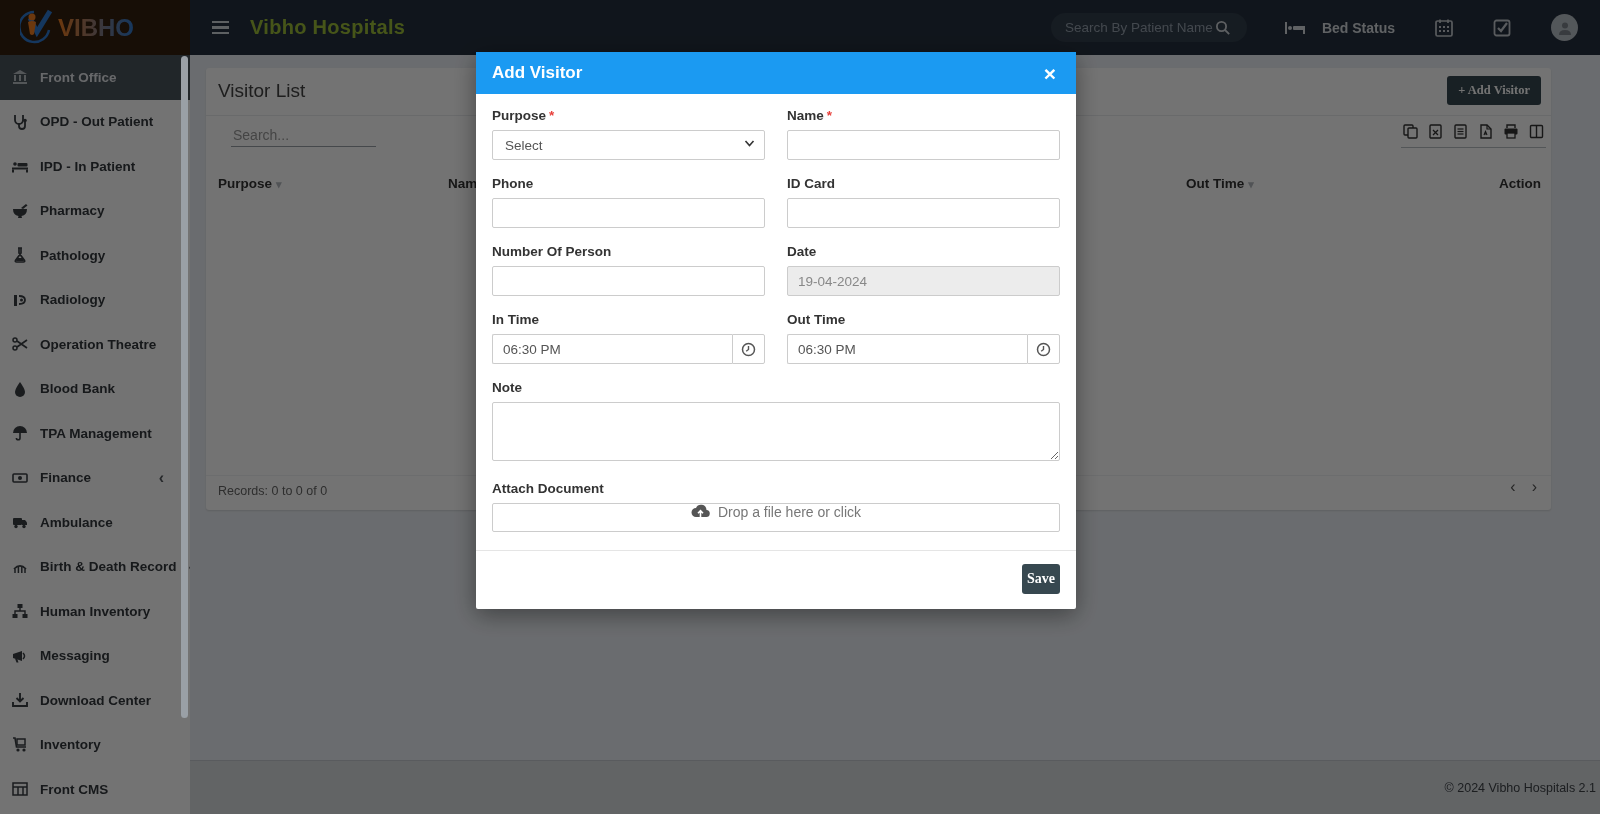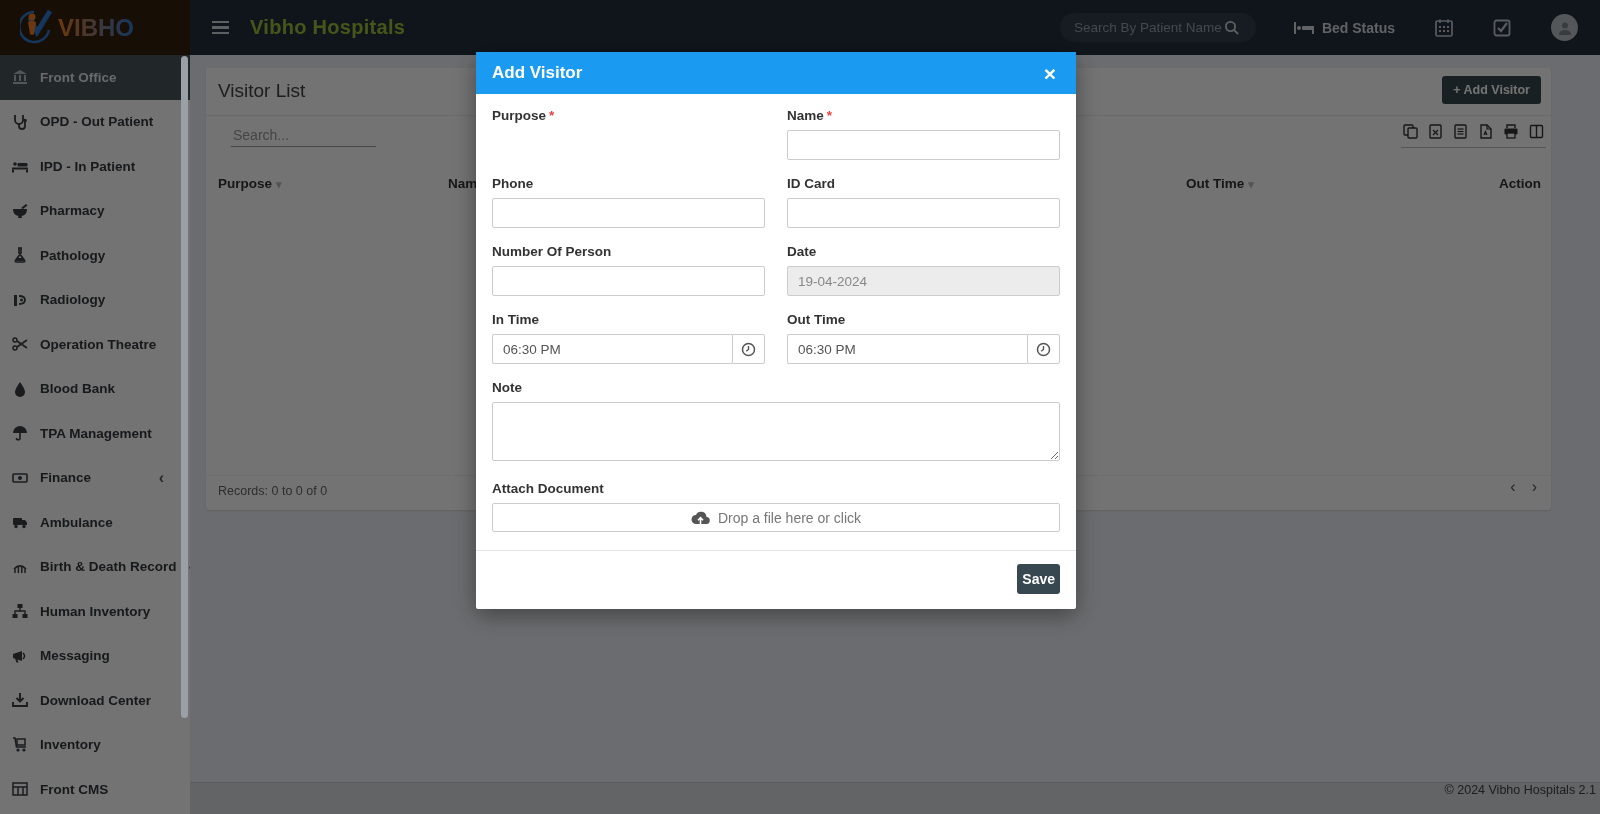--- a/index.html
+++ b/index.html
@@ -10,76 +10,76 @@
   .navbar { position:absolute; top:0; left:0; right:0; height:55px; background:#25303e; display:flex; z-index:10; }
   .logo-box { width:190px; height:55px; background:#34200f; display:flex; align-items:center; justify-content:center; flex-shrink:0; }
   .nav-right { flex:1; display:flex; align-items:center; }
   .hamburger { margin-left:14px; width:34px; height:34px; display:flex; flex-direction:column; justify-content:center; gap:3px; cursor:pointer; }
   .hamburger span { display:block; width:17px; height:2.5px; background:#cfd4d9; margin-left:8px; }
   .app-title { color:#9cbd38; font-size:20px; font-weight:bold; margin-left:12px; letter-spacing:.3px; }
   .nav-spacer { flex:1; }
   .nav-search { display:flex; align-items:center; background:#323e4c; border-radius:15px; height:29px; padding:0 10px 0 14px; width:196px; }
   .nav-search input { background:transparent; border:none; outline:none; color:#cfd4d9; font-size:13.5px; width:150px; }
   .nav-search input::placeholder { color:#95a1ad; }
-  .nav-item { display:flex; align-items:center; gap:8px; color:#d4d9de; font-size:14px; font-weight:bold; margin-left:38px; cursor:pointer; }
+  .nav-item { display:flex; align-items:center; gap:17px; color:#d4d9de; font-size:14px; font-weight:bold; margin-left:38px; cursor:pointer; }
   .nav-icon-btn { margin-left:40px; cursor:pointer; display:flex; align-items:center; }
   .avatar { width:27px; height:27px; border-radius:50%; background:#b9c0c7; margin:0 22px 0 40px; display:flex; align-items:center; justify-content:center; overflow:hidden; }
 
   
   .sidebar { position:absolute; top:55px; left:0; width:190px; bottom:0; background:#ffffff; z-index:5; overflow:hidden; }
   .side-item { height:44.5px; display:flex; align-items:center; padding:0 20px 0 12px; gap:12px; font-size:13.5px; font-weight:bold; color:#33383d; cursor:pointer; }
   .side-item svg { flex-shrink:0; }
   .side-item .lbl { flex:1; white-space:nowrap; }
   .side-item.active { background:#4b545c; color:#e4e7ea; }
   .side-item.active svg path, .side-item.active svg rect, .side-item.active svg circle { fill:#b9bfc4; }
   .sub-caret { color:#555a5f; font-size:16px; margin-right:6px; }
   .side-scrollbar { position:fixed; left:181px; top:56px; width:7px; height:662px; background:#9aa0a6; border-radius:4px; z-index:1001; }
 
   
   .content { position:absolute; left:190px; top:55px; right:0; bottom:38px; background:#ecf0f5; }
   .card { position:absolute; left:16px; top:13px; width:1345px; height:442px; background:#fff; border-radius:3px; box-shadow:0 1px 2px rgba(0,0,0,.12); }
   .card-title { position:absolute; left:12px; top:12px; font-size:19px; color:#444; }
-  .btn-dark { background:#374850; color:#fff; border:none; border-radius:3px; font-size:12.5px; font-weight:bold; padding:7px 11px; cursor:pointer; font-family:Liberation Sans, sans-serif; }
+  .btn-dark { background:#374850; color:#fff; border:none; border-radius:3px; font-size:12.5px; font-weight:bold; padding:7px 11px; cursor:pointer; font-family:Liberation Serif, serif; }
   .add-btn { position:absolute; right:10px; top:8px; }
   .card-divider { position:absolute; left:0; right:0; top:47px; border-top:1px solid #e9ebee; }
   .tbl-search { position:absolute; left:25px; top:56px; width:145px; border:none; border-bottom:1px solid #9aa0a6; font-size:14px; color:#555; padding:3px 2px; outline:none; background:transparent; font-family:inherit; }
   .tbl-search::placeholder { color:#999; }
   .export-bar { position:absolute; right:5px; top:56px; display:flex; gap:10px; border-bottom:1px solid #b9bec4; padding:0 2px 8px 2px; }
   .export-bar .tool { cursor:pointer; display:flex; align-items:center; }
   .thead-row { position:absolute; left:0; right:0; top:100px; height:34px; font-size:13.5px; font-weight:bold; color:#333; }
   .th { position:absolute; top:8px; white-space:nowrap; cursor:pointer; }
   .caret { color:#b4b9be; font-size:11px; margin-left:4px; }
   .records-divider { position:absolute; left:0; right:0; top:407px; border-top:1px solid #f0f1f3; }
   .records { position:absolute; left:12px; top:416px; font-size:12.5px; color:#666; }
   .pager { position:absolute; right:14px; top:410px; display:flex; gap:16px; color:#555; font-size:16px; }
   .pager span { cursor:pointer; }
 
   
-  .footer { position:absolute; left:190px; right:0; bottom:0; height:32px; background:#d9dde1; border-top:1px solid #c6cbd1; display:flex; align-items:flex-start; justify-content:flex-end; padding-right:4px; font-size:12.5px; color:#3f4448; }
+  .footer { position:absolute; left:190px; right:0; bottom:0; height:54px; background:#d9dde1; border-top:1px solid #c6cbd1; display:flex; align-items:center; justify-content:flex-end; padding-right:4px; font-size:12.5px; color:#3f4448; }
 
   
   .backdrop { position:fixed; inset:0; background:rgba(0,0,0,0.55); z-index:1000; }
   .modal { position:fixed; left:476px; top:52px; width:600px; background:#fff; z-index:1002; box-shadow:0 6px 24px rgba(0,0,0,.4); border-radius:2px; }
   .modal-header { background:#1b9af2; height:42px; display:flex; align-items:center; padding:0 16px; }
   .modal-title { color:#fff; font-size:17px; font-weight:bold; flex:1; }
   .modal-close { color:#fff; font-size:21px; font-weight:bold; cursor:pointer; line-height:1; padding:2px 4px; }
   .modal-body { padding:14px 16px 4px 16px; }
   .grid2 { display:grid; grid-template-columns:1fr 1fr; column-gap:22px; }
   .fgroup { margin-bottom:16px; }
   .flabel { font-size:13.5px; font-weight:bold; color:#333; margin-bottom:7px; }
   .req { color:#e8413c; margin-left:3px; }
   .finput { width:100%; height:30px; border:1px solid #ccc; border-radius:2px; padding:0 10px; font-size:13.5px; color:#555; outline:none; font-family:inherit; background:#fff; }
   .finput.readonly { background:#ececec; color:#888; }
   .fselect { position:relative; width:100%; height:30px; border:1px solid #ccc; border-radius:2px; display:flex; align-items:center; padding:0 26px 0 12px; font-size:13.5px; color:#555; cursor:pointer; background:#fff; }
   .fselect .chev { position:absolute; right:9px; top:7px; }
   .igroup { display:flex; width:100%; }
   .igroup .finput { border-right:none; border-radius:2px 0 0 2px; }
   .iaddon { width:38px; height:30px; border:1px solid #ccc; border-radius:0 2px 2px 0; display:flex; align-items:center; justify-content:center; background:#fff; cursor:pointer; }
   .ftextarea { width:100%; height:59px; border:1px solid #ccc; border-radius:2px; padding:6px 10px; font-size:13.5px; color:#555; outline:none; resize:vertical; font-family:inherit; }
-  .dropzone { width:100%; height:29px; border:1px solid #ccc; border-radius:2px; display:flex; align-items:center; justify-content:center; gap:8px; color:#777; font-size:14px; cursor:pointer; }
+  .dropzone { width:100%; height:29px; border:1px solid #ccc; border-radius:2px; display:flex; align-items:flex-start; justify-content:center; gap:8px; color:#777; font-size:14px; cursor:pointer; }
   .modal-footer { border-top:1px solid #e5e5e5; padding:13px 16px 15px; display:flex; justify-content:flex-end; }
   .save-btn { font-size:14px; padding:7px 5px; }
 </style>
 </head>
 <body>
 
 <div class="navbar">
   <div class="logo-box">
     <svg width="150" height="40" viewBox="0 0 150 40">
       <defs>
@@ -396,20 +396,26 @@
 <div class="modal">
   <div class="modal-header">
     <div class="modal-title">Add Visitor</div>
     <div class="modal-close">×</div>
   </div>
 
   <div class="modal-body">
     <div class="grid2">
       <div class="fgroup">
         <div class="flabel"><span>Purpose</span><span class="req">*</span></div>
+        <div class="fselect">
+          <span>Select</span>
+          <svg class="chev" width="11" height="11" viewBox="0 0 11 11">
+              <path d="M1.5 3 L5.5 7.5 L9.5 3" fill="none" stroke="#333" stroke-width="1.6"></path>
+            </svg>
+        </div>
       </div>
       <div class="fgroup">
         <div class="flabel"><span>Name</span><span class="req">*</span></div>
         <input class="finput" style="">
       </div>
 
       <div class="fgroup">
         <div class="flabel">Phone</div>
         <input class="finput" style="">
       </div>

